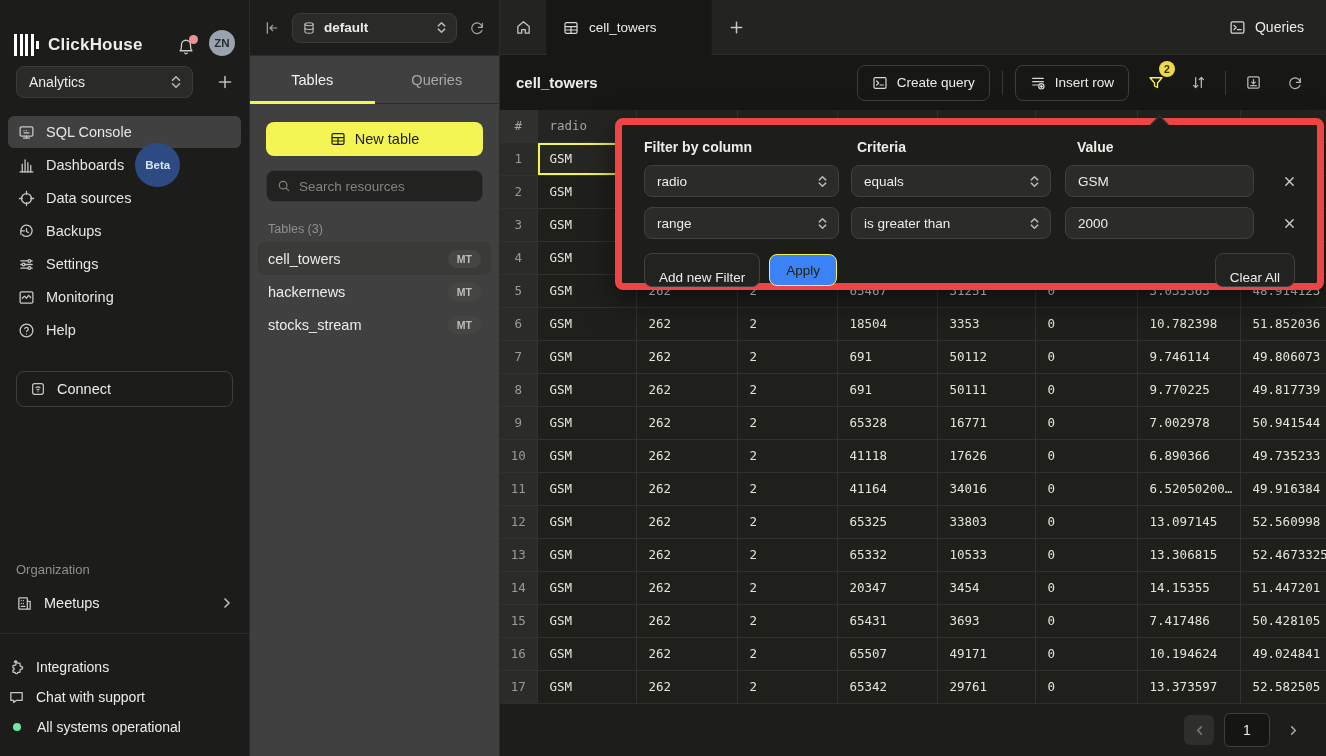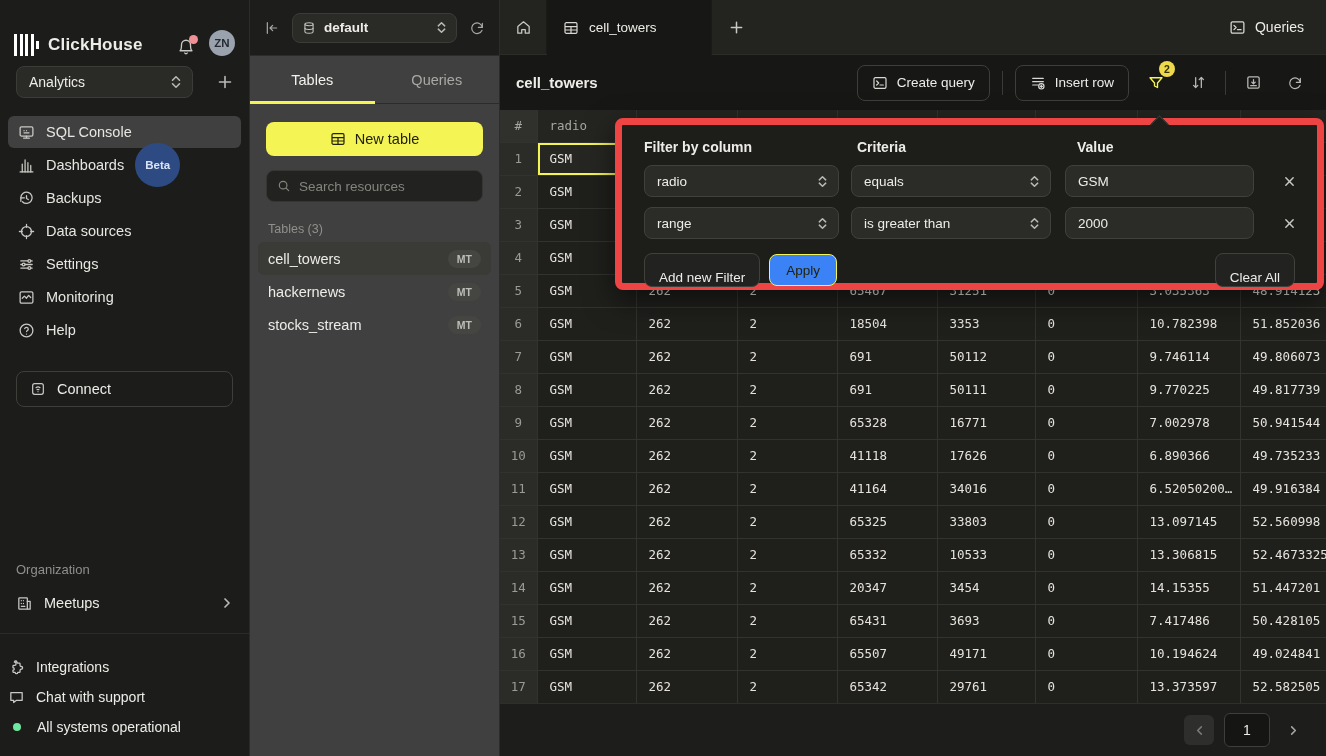--- a/index.html
+++ b/index.html
@@ -205,33 +205,33 @@
     </div>
     <div class="nav-item">
       <svg class="ic" width="17" height="17" viewBox="0 0 24 24" fill="none" stroke="currentColor" stroke-width="1.8" stroke-linecap="round">
           <path d="M3 21h18"></path>
           <path d="M6 21V10M10 21V4M14 21V8M18 21V12"></path>
         </svg>
       <span>Dashboards</span>
       <span class="badge-beta">Beta</span>
     </div>
     <div class="nav-item">
+      <svg class="ic" width="17" height="17" viewBox="0 0 24 24" fill="none" stroke="currentColor" stroke-width="1.8" stroke-linecap="round">
+          <circle cx="12" cy="12" r="7"></circle>
+          <path d="M12 2v4M12 18v4M2 12h4M18 12h4"></path>
+        </svg>
+      <span>Data sources</span>
+    </div>
+    <div class="nav-item">
       <svg class="ic" width="17" height="17" viewBox="0 0 24 24" fill="none" stroke="currentColor" stroke-width="1.8" stroke-linecap="round" stroke-linejoin="round">
           <path d="M4 11a8 8 0 1 1 2.2 5.5"></path>
           <path d="M4 16v-5h5"></path>
           <path d="M12 8v4l2.5 1.5"></path>
         </svg>
       <span>Backups</span>
-    </div>
-    <div class="nav-item">
-      <svg class="ic" width="17" height="17" viewBox="0 0 24 24" fill="none" stroke="currentColor" stroke-width="1.8" stroke-linecap="round">
-          <circle cx="12" cy="12" r="7"></circle>
-          <path d="M12 2v4M12 18v4M2 12h4M18 12h4"></path>
-        </svg>
-      <span>Data sources</span>
     </div>
     <div class="nav-item">
       <svg class="ic" width="17" height="17" viewBox="0 0 24 24" fill="none" stroke="currentColor" stroke-width="1.8" stroke-linecap="round">
           <path d="M4 7h10M18 7h2M4 12h2M10 12h10M4 17h10M18 17h2"></path>
           <circle cx="16" cy="7" r="2"></circle>
           <circle cx="8" cy="12" r="2"></circle>
           <circle cx="16" cy="17" r="2"></circle>
         </svg>
       <span>Settings</span>
     </div>

